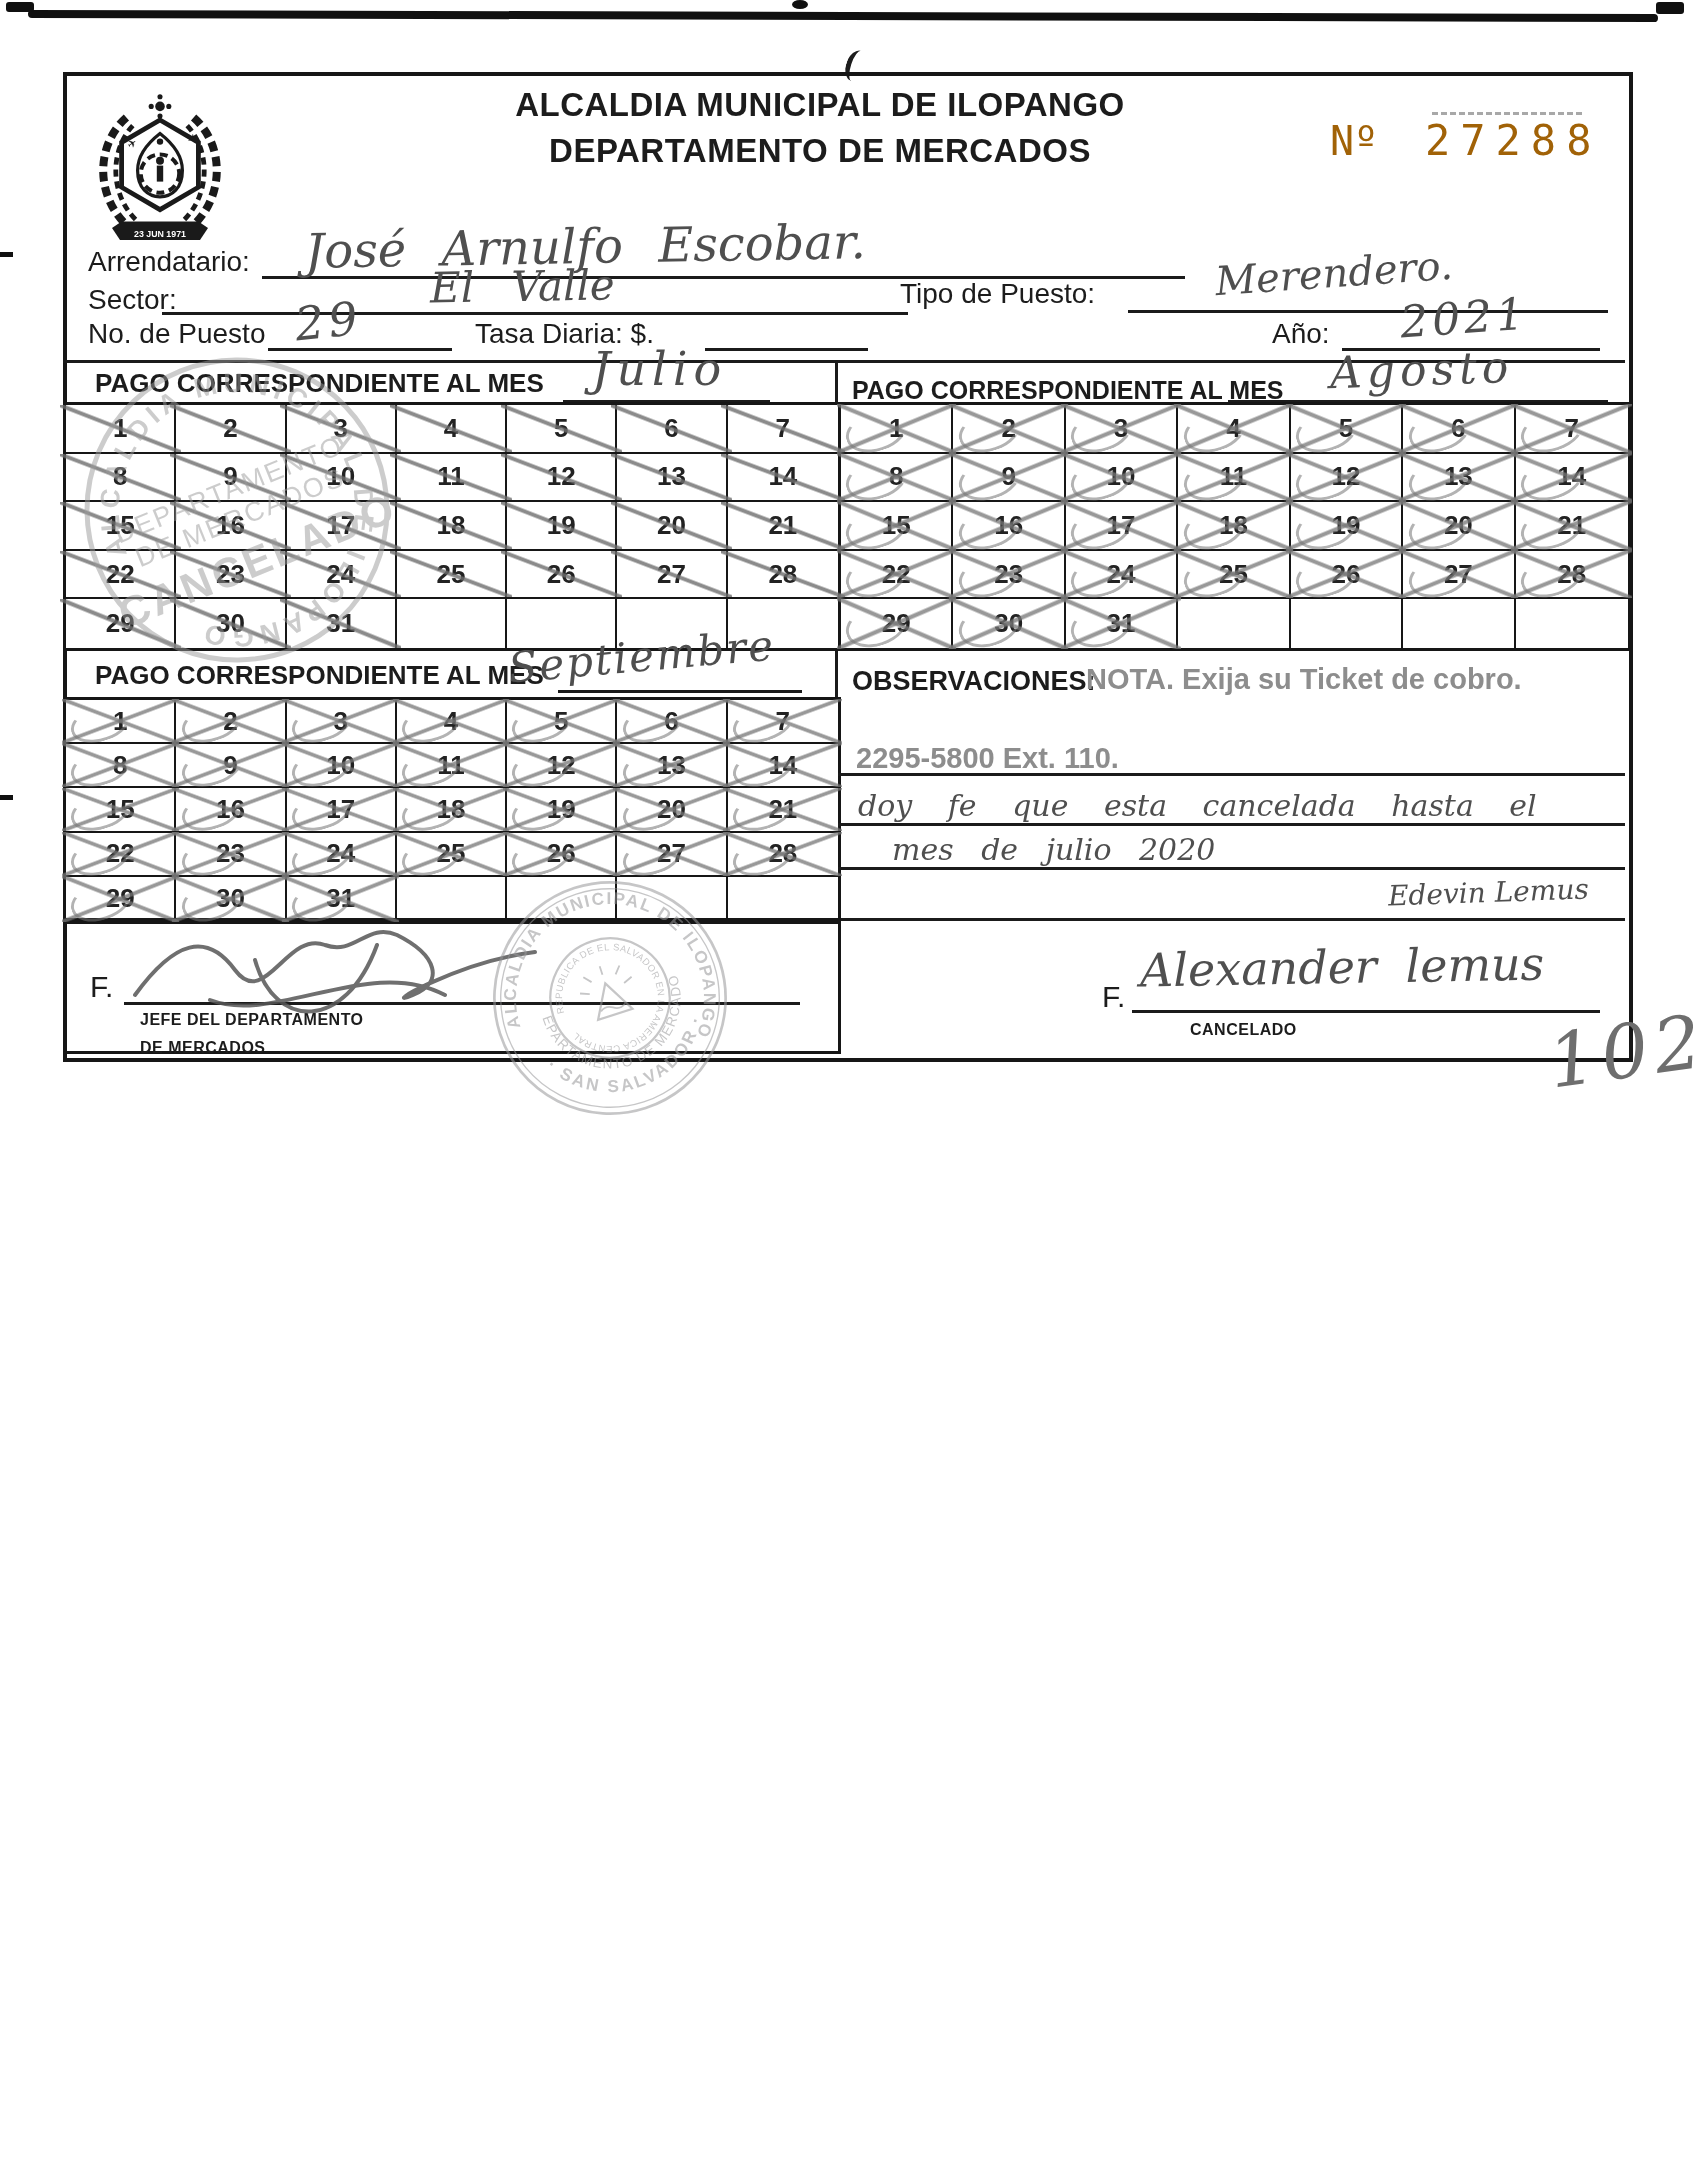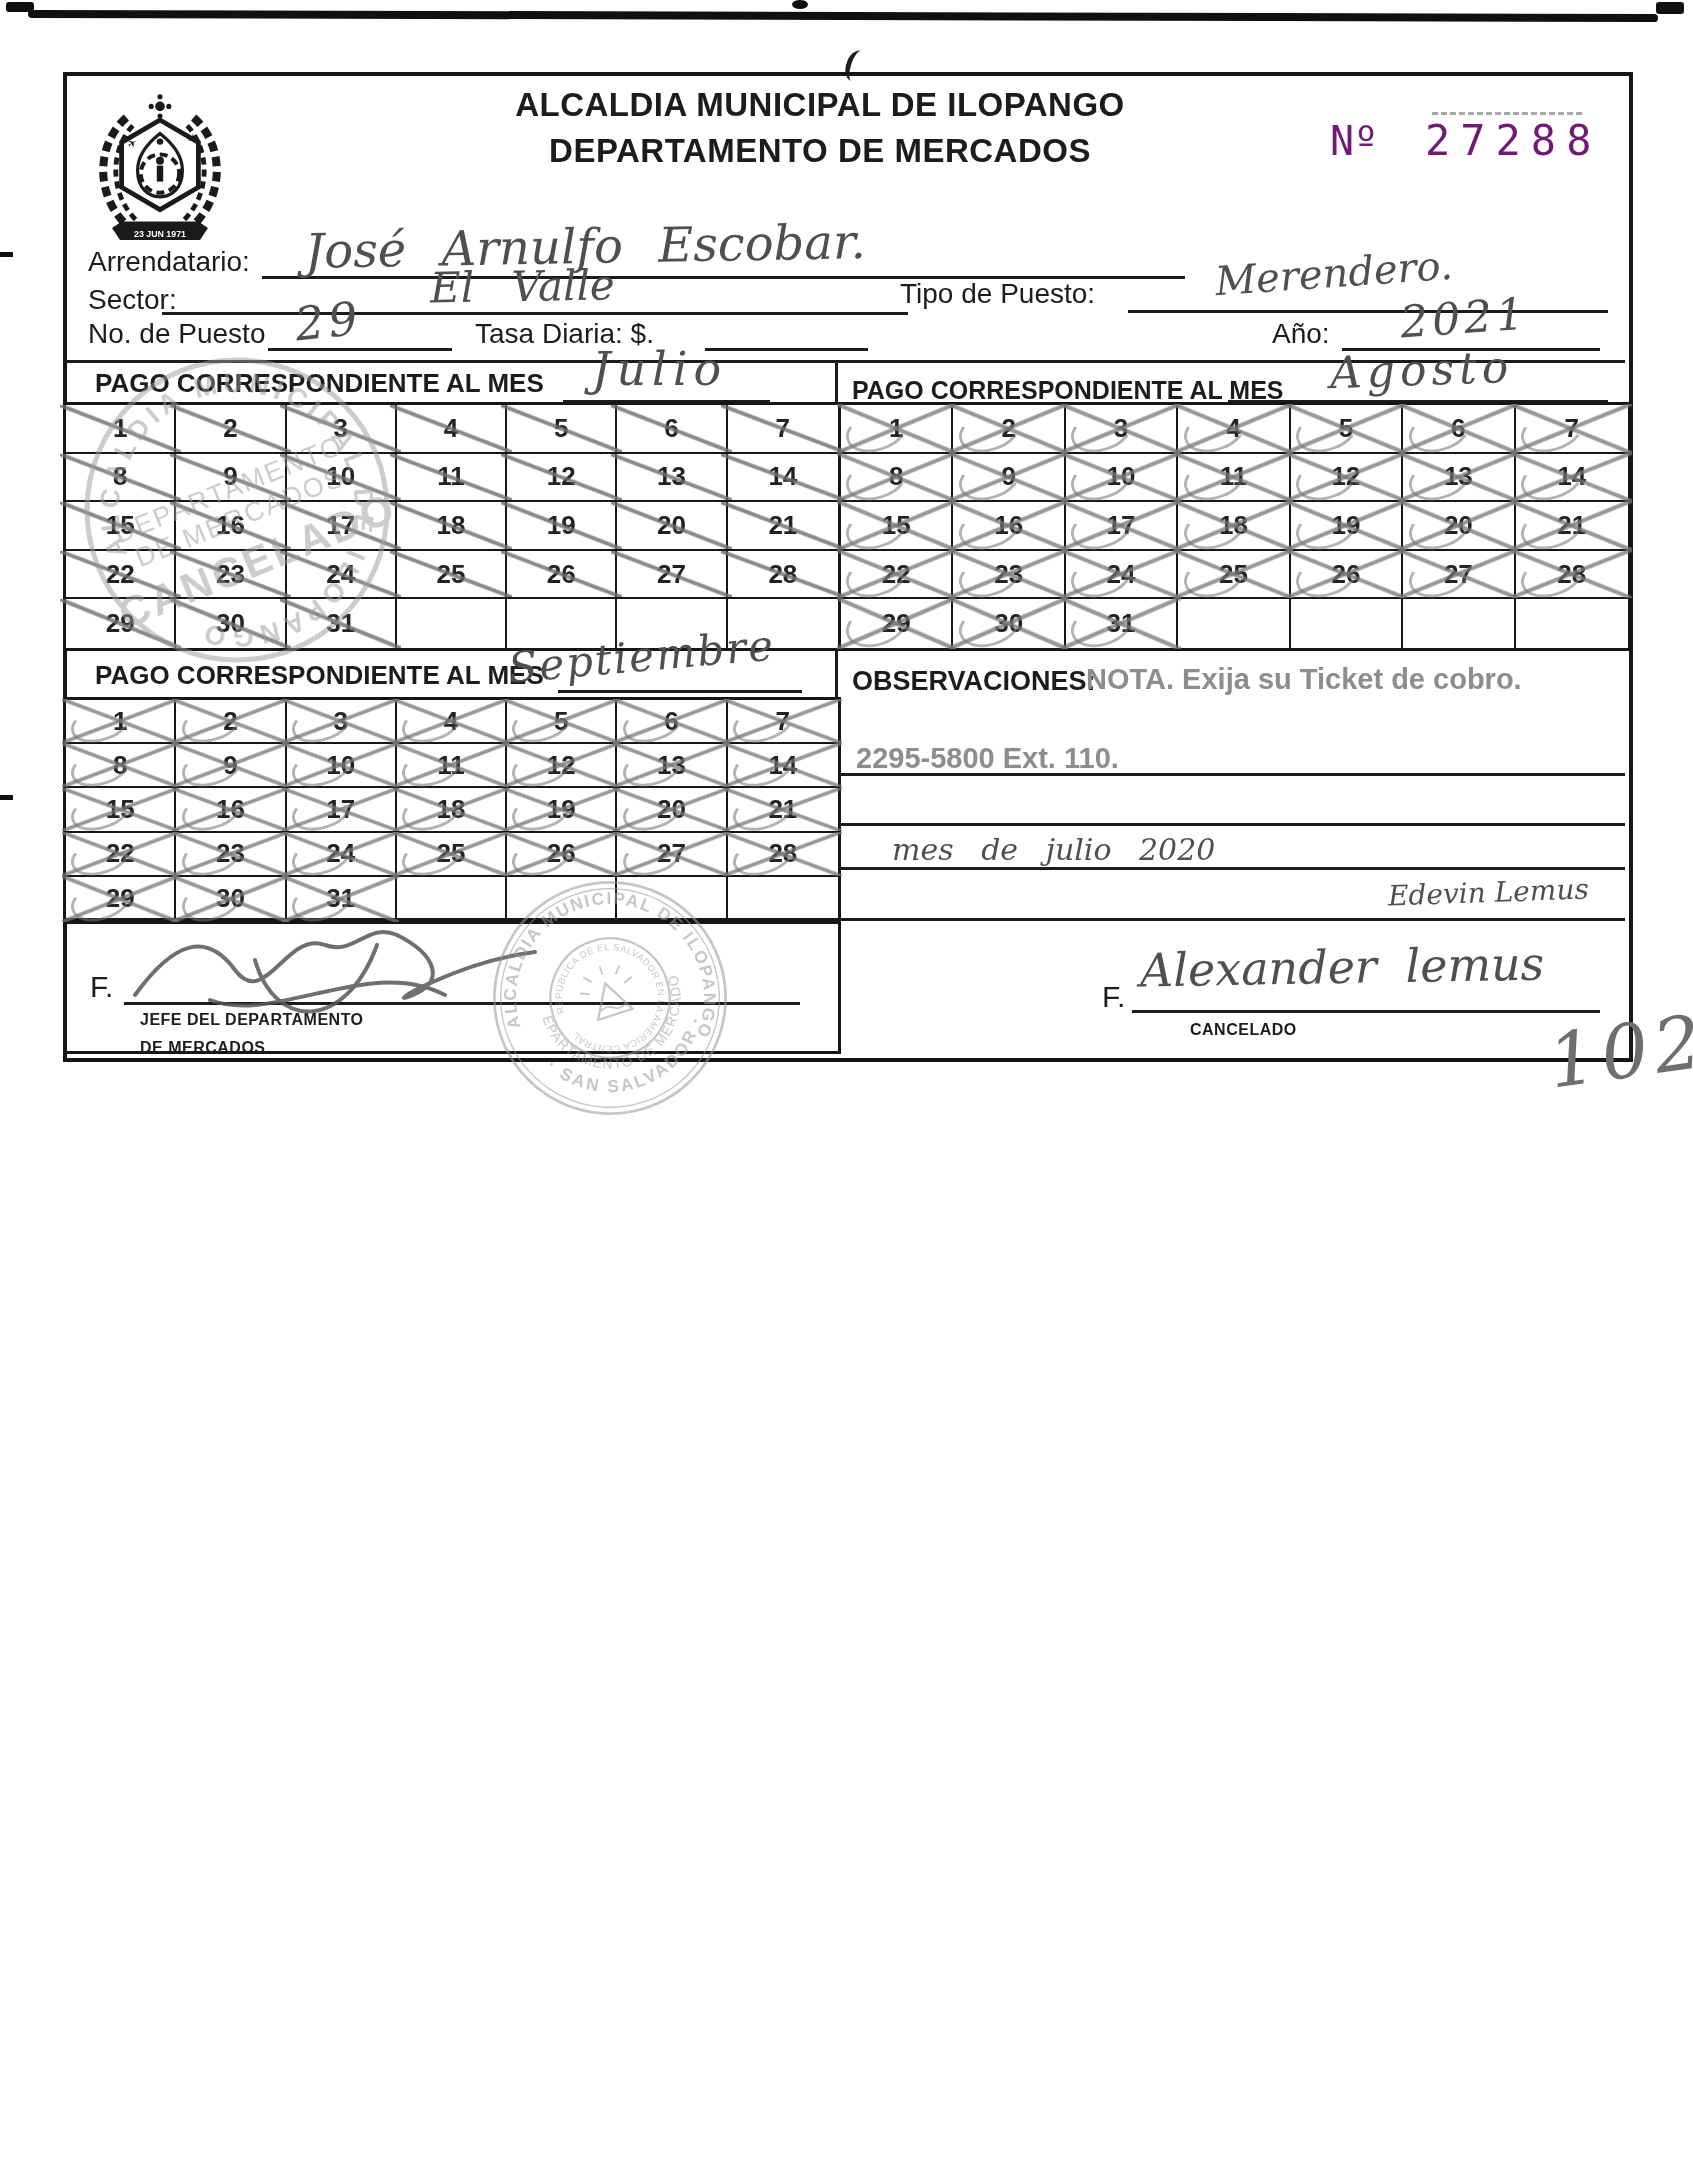--- a/index.html
+++ b/index.html
@@ -5,21 +5,21 @@
   html,body{margin:0;padding:0;background:#fff;}
   .sheet{position:relative;width:1693px;height:2165px;background:#ffffff;overflow:hidden;
          font-family:"Liberation Sans",sans-serif;color:#1c1c1c;}
   .rule{position:absolute;background:#1b1b1b;height:3px;}
   .vrule{position:absolute;background:#1b1b1b;width:3px;}
   .form-border{position:absolute;left:63px;top:72px;width:1562px;height:982px;border:4px solid #161616;}
   .label{position:absolute;font-size:28px;color:#1c1c1c;white-space:nowrap;}
   .bold{font-weight:bold;}
   .title{position:absolute;left:420px;top:82px;width:800px;text-align:center;font-weight:bold;
          font-size:33px;letter-spacing:.5px;line-height:46px;}
-  .stamp-num{position:absolute;color:#701a75;font-family:"DejaVu Sans Mono",monospace;white-space:nowrap;}
+  .stamp-num{position:absolute;color:#a16207;font-family:"DejaVu Sans Mono",monospace;white-space:nowrap;}
   .hw{position:absolute;font-family:"DejaVu Serif",serif;font-style:italic;color:#4f4f4f;white-space:nowrap;}
   .hw-pencil{color:#6e6e6e;}
   
   .cal-grid{position:absolute;display:grid;grid-template-columns:repeat(7,1fr);grid-auto-rows:1fr;
             border:3px solid #161616;background:#fff;}
   .cell{position:relative;border-right:2.5px solid #161616;border-bottom:2.5px solid #161616;
         display:flex;align-items:center;justify-content:center;}
   .cell:nth-child(7n){border-right:none;}
   .cell:nth-child(n+29){border-bottom:none;}
   .cell span{font-size:26px;font-weight:bold;color:#222;z-index:1;}
@@ -448,20 +448,21 @@
         <span></span>
       </div>
     </div>
 
   <div class="label bold" style="left:852px;top:666px;font-size:27px;">OBSERVACIONES:</div>
   <div class="gray-nota" style="left:1086px;top:663px;">NOTA. Exija su Ticket de cobro.</div>
   <div class="gray-nota" style="left:856px;top:742px;">2295-5800 Ext. 110.</div>
   <div class="rule" style="left:838px;top:773px;width:787px;"></div>
   <div class="rule" style="left:838px;top:823px;width:787px;"></div>
   <div class="rule" style="left:838px;top:867px;width:787px;"></div>
+  <div class="hw" style="left:858px;top:788px;font-size:30px;word-spacing:26px;">doy fe que esta cancelada hasta el</div>
   <div class="hw" style="left:892px;top:832px;font-size:30px;word-spacing:18px;">mes de julio 2020</div>
   <div class="hw" style="left:1388px;top:876px;font-size:28px;transform:rotate(-2deg);">Edevin Lemus</div>
 
   <div style="position:absolute;left:63px;top:918px;width:772px;height:130px;border:3px solid #161616;"></div>
   <div class="label" style="left:90px;top:970px;font-size:30px;">F.</div>
   <div class="rule" style="left:124px;top:1002px;width:676px;"></div>
   <div class="sig-role" style="left:140px;top:1006px;width:420px;">
     <div>JEFE DEL DEPARTAMENTO</div>
     <div>DE MERCADOS</div>
   </div>

